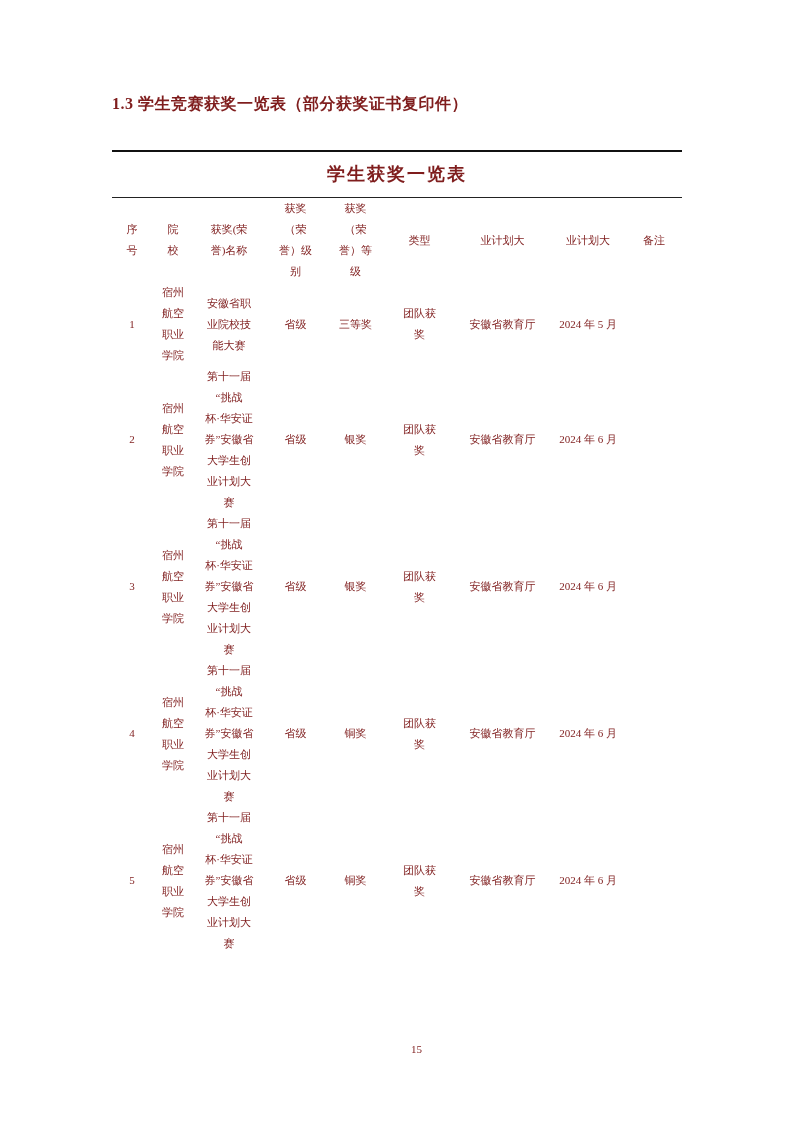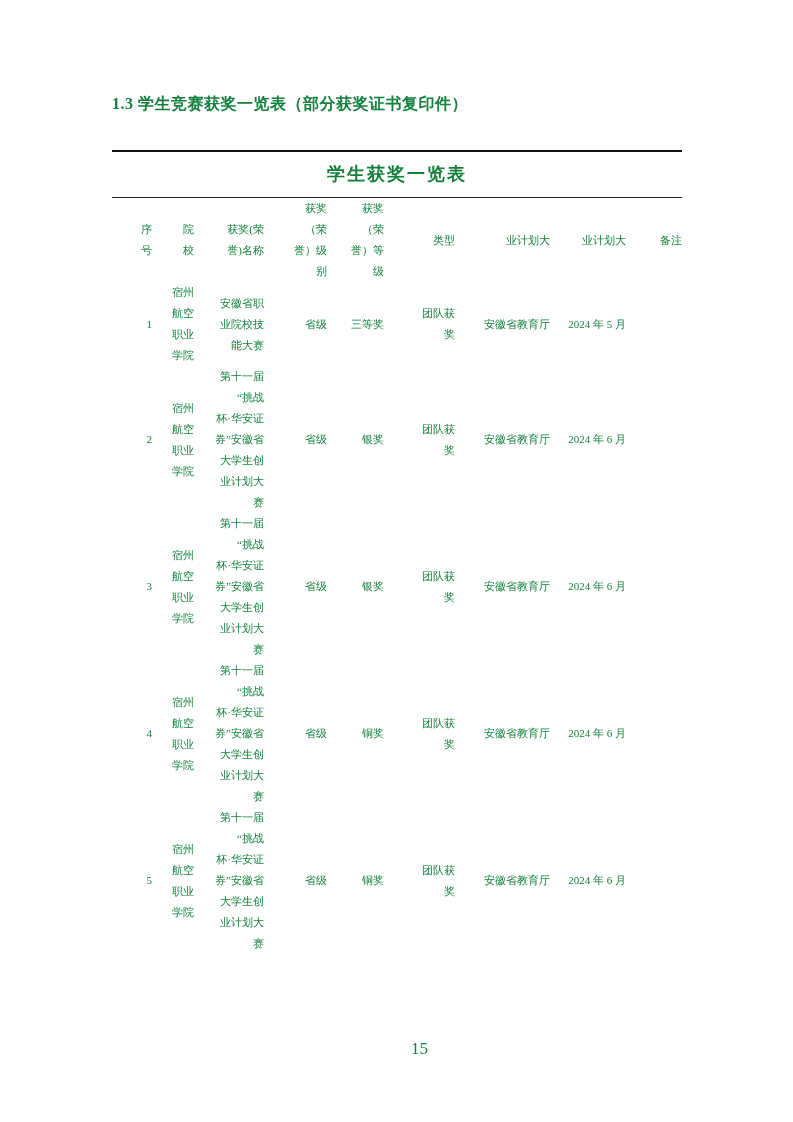--- a/index.html
+++ b/index.html
@@ -2,21 +2,21 @@
 <html><head>
 <meta charset="utf-8">
 <style>
   html, body { margin: 0; padding: 0; background: #ffffff; }
   .page {
     position: relative;
     width: 766px;
     height: 1122px;
     background: #ffffff;
     font-family: "Liberation Serif", "DejaVu Serif", serif;
-    color: #15803d;
+    color: #7f1d1d;
     overflow: hidden;
   }
   .doc-heading {
     position: absolute;
     left: 112px;
     top: 94px;
     margin: 0;
     font-size: 16px;
     line-height: 20px;
     font-weight: 700;
@@ -42,32 +42,32 @@
   table.awards {
     width: 570px;
     border-collapse: collapse;
     table-layout: fixed;
   }
   table.awards th, table.awards td {
     padding: 0;
     font-weight: 400;
     font-size: 11px;
     line-height: 21px;
-    text-align: right;
+    text-align: center;
     vertical-align: middle;
     white-space: pre-line;
     overflow: hidden;
   }
   tr.h84 { height: 84px; }
   tr.h147 { height: 147px; }
   .page-number {
     position: absolute;
     left: 411px;
     top: 1042px;
-    font-size: 17px;
+    font-size: 11px;
     line-height: 14px;
   }
 </style>
 </head>
 <body>
 
 <div class="page">
 
   <h1 class="doc-heading">1.3 学生竞赛获奖一览表（部分获奖证书复印件）</h1>
 

